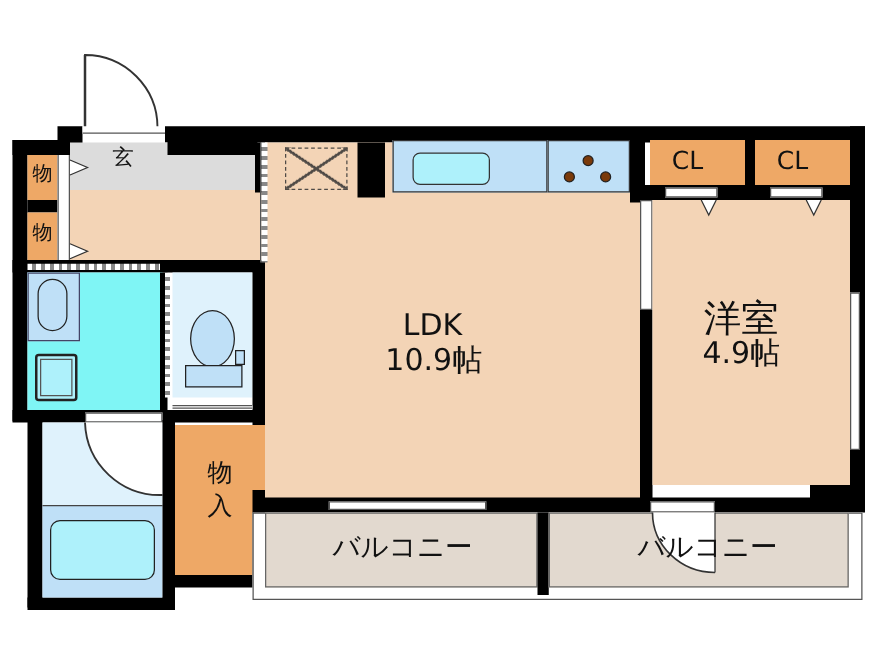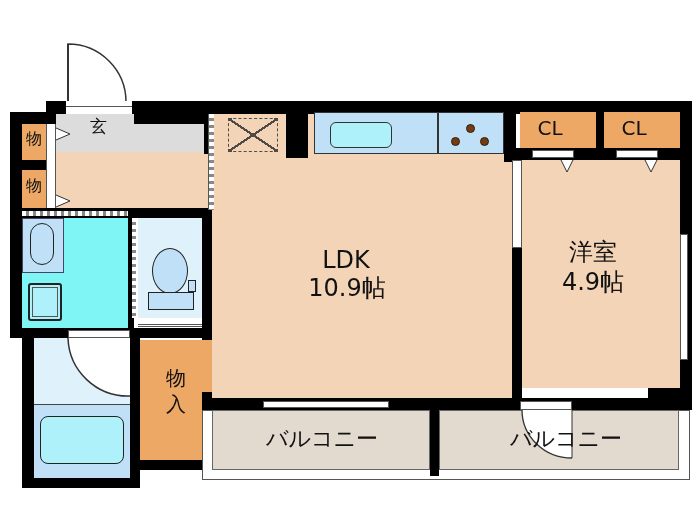--- a/index.html
+++ b/index.html
@@ -118,21 +118,21 @@
 <div class="abs" style="left:532px;top:150px;width:42px;height:8px;background:#fff;border:1px solid #555;"></div>
 <div class="abs" style="left:616px;top:150px;width:42px;height:8px;background:#fff;border:1px solid #555;"></div>
 <svg style="left:560px;top:160px;width:14px;height:14px;">
     <path d="M1 0 L7 12 L13 0" fill="#fff" stroke="#333" stroke-width="1"></path>
   </svg>
 <svg style="left:644px;top:160px;width:14px;height:14px;">
     <path d="M1 0 L7 12 L13 0" fill="#fff" stroke="#333" stroke-width="1"></path>
   </svg>
 <div class="abs" style="left:680px;top:234px;width:8px;height:126px;background:#fff;border:1px solid #555;"></div>
 <div class="abs wall" style="left:648px;top:388px;width:44px;height:14px;"></div>
-<div class="label" style="left:548px;top:240px;width:90px;font-size:24px;">洋室</div>
+<div class="label" style="left:548px;top:240px;width:90px;font-size:30px;">洋室</div>
 <div class="label" style="left:546px;top:270px;width:94px;font-size:24px;">4.9帖</div>
 
 <div class="abs wall" style="left:204px;top:398px;width:488px;height:12px;"></div>
 <div class="abs" style="left:263px;top:401px;width:126px;height:7px;background:#fff;border:1px solid #555;"></div>
 <div class="abs" style="left:520px;top:401px;width:52px;height:9px;background:#fff;border:1px solid #555;"></div>
 
 <div class="abs" style="left:202px;top:410px;width:488px;height:70px;border:1px solid #555;background:#fff;"></div>
 <div class="abs balcony" style="left:212px;top:410px;width:218px;height:60px;border:1px solid #666;"></div>
 <div class="abs wall" style="left:430px;top:410px;width:9px;height:66px;"></div>
 <div class="abs balcony" style="left:439px;top:410px;width:240px;height:60px;border:1px solid #666;"></div>

